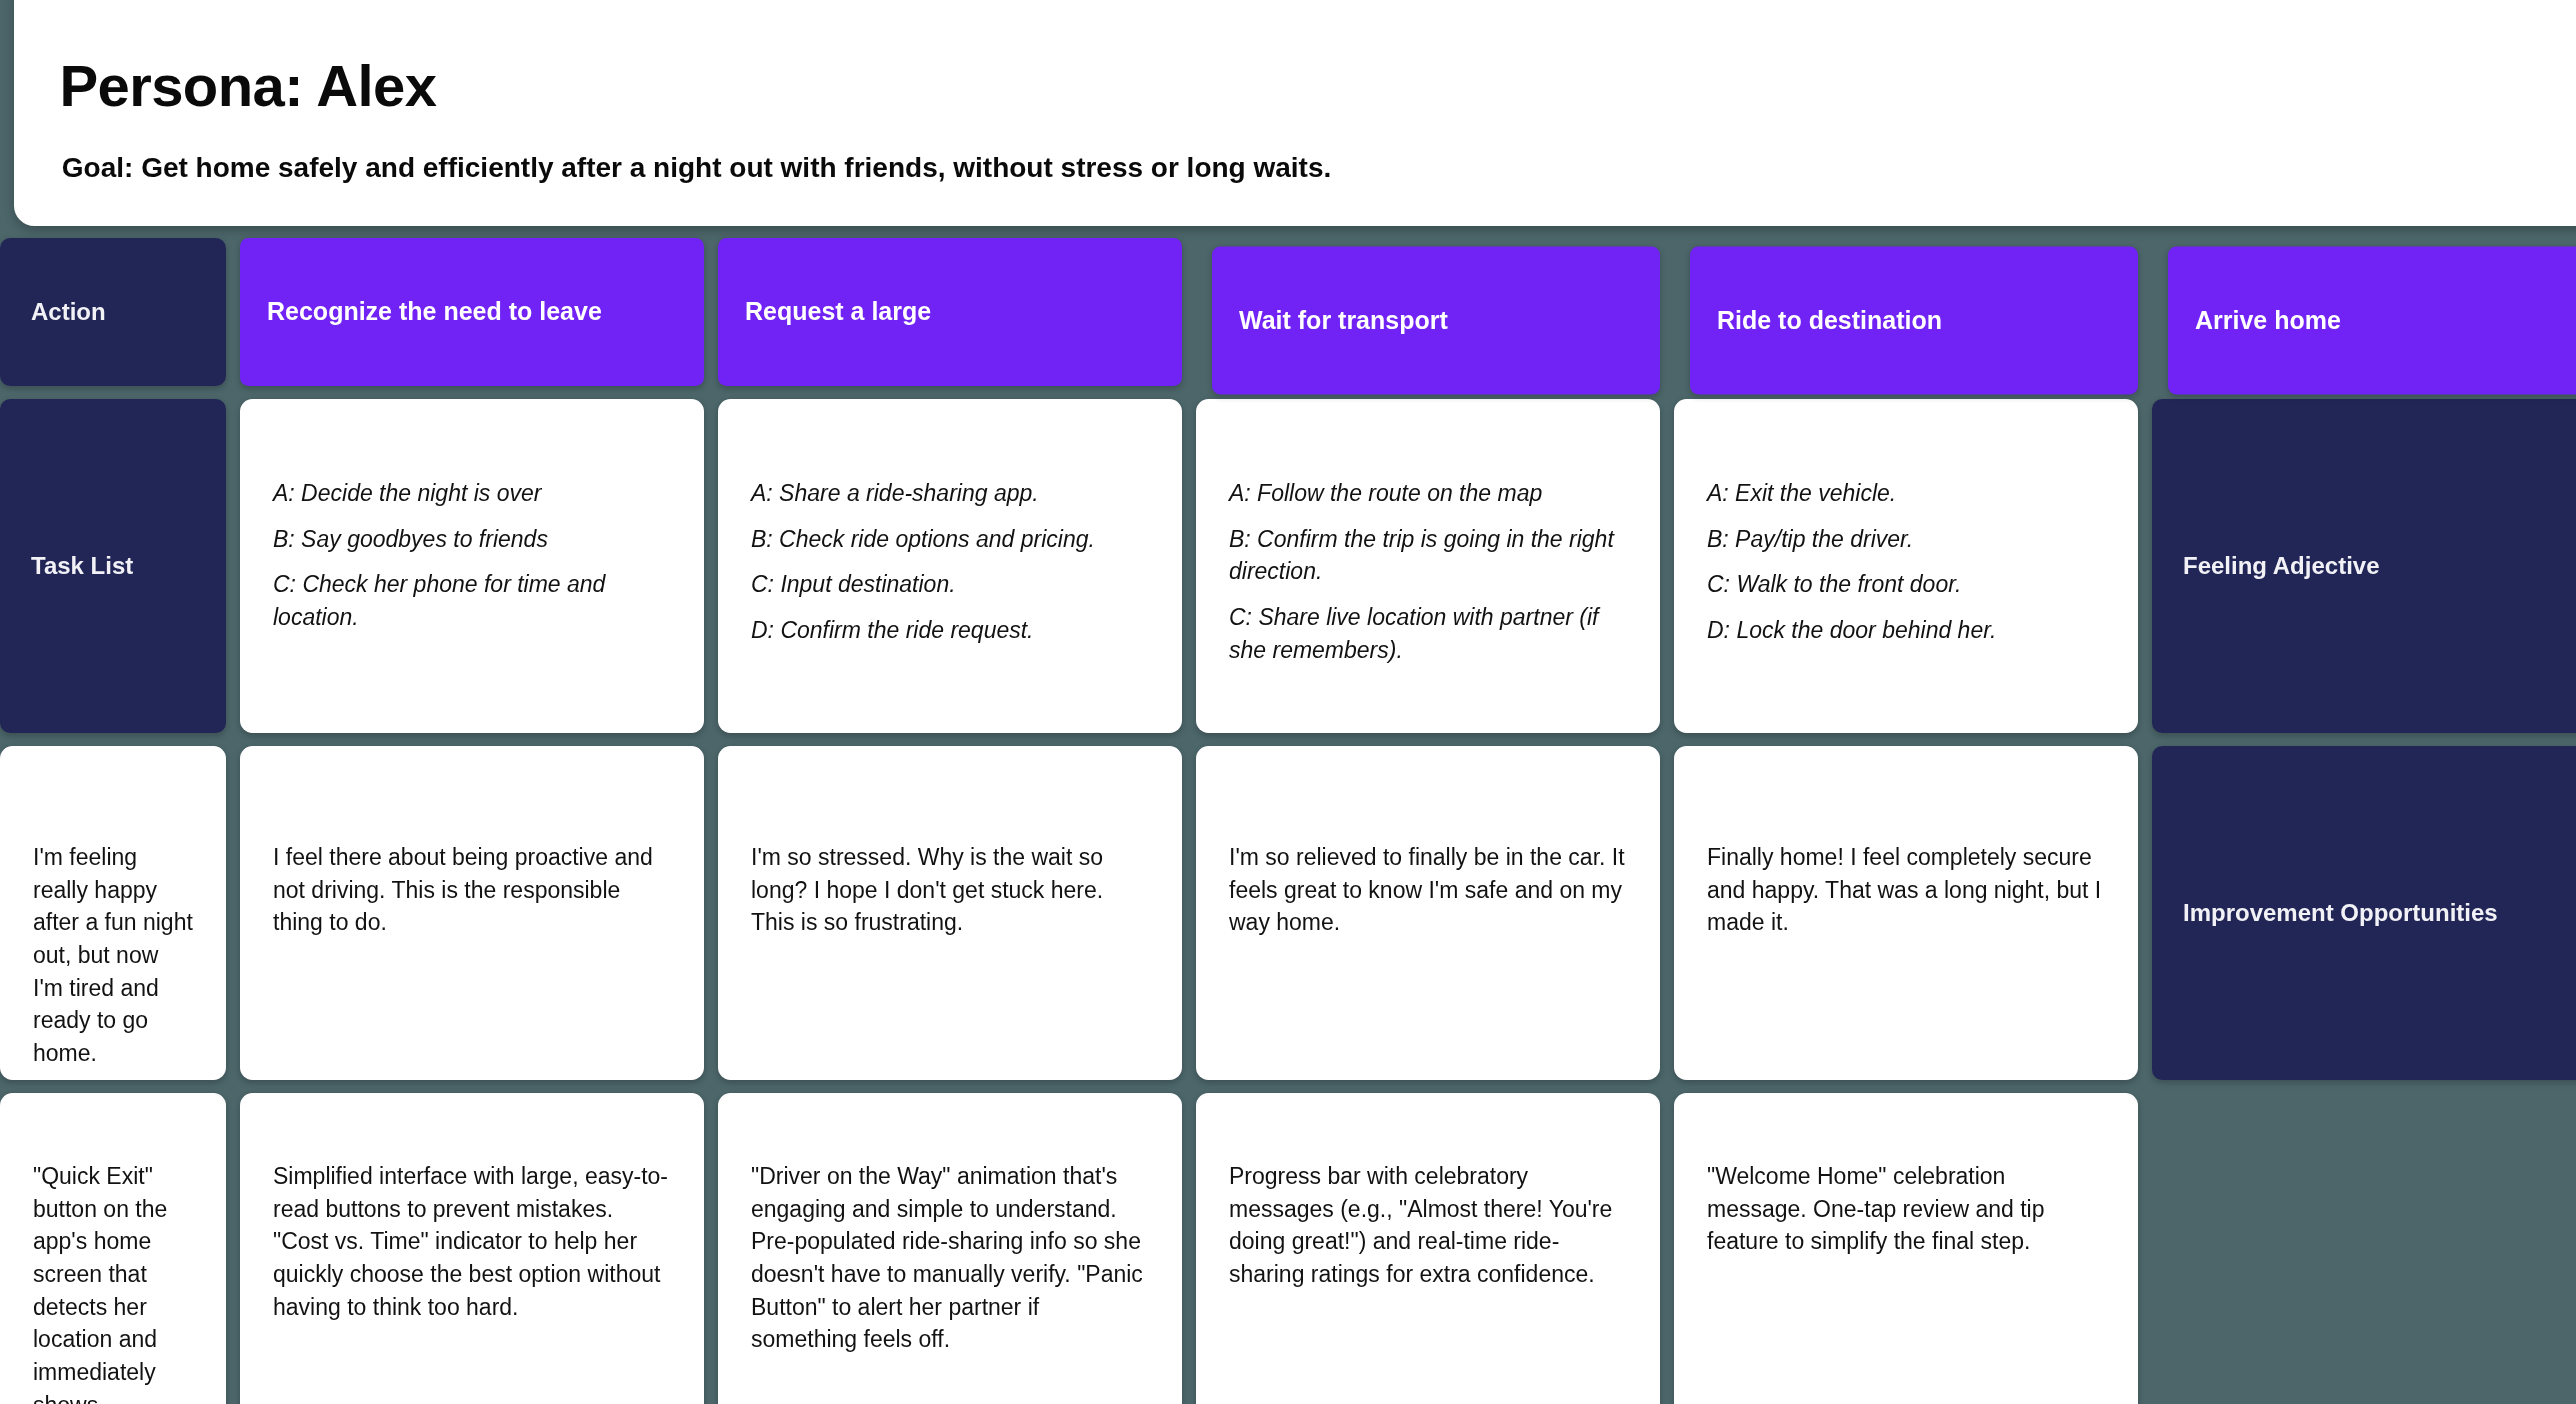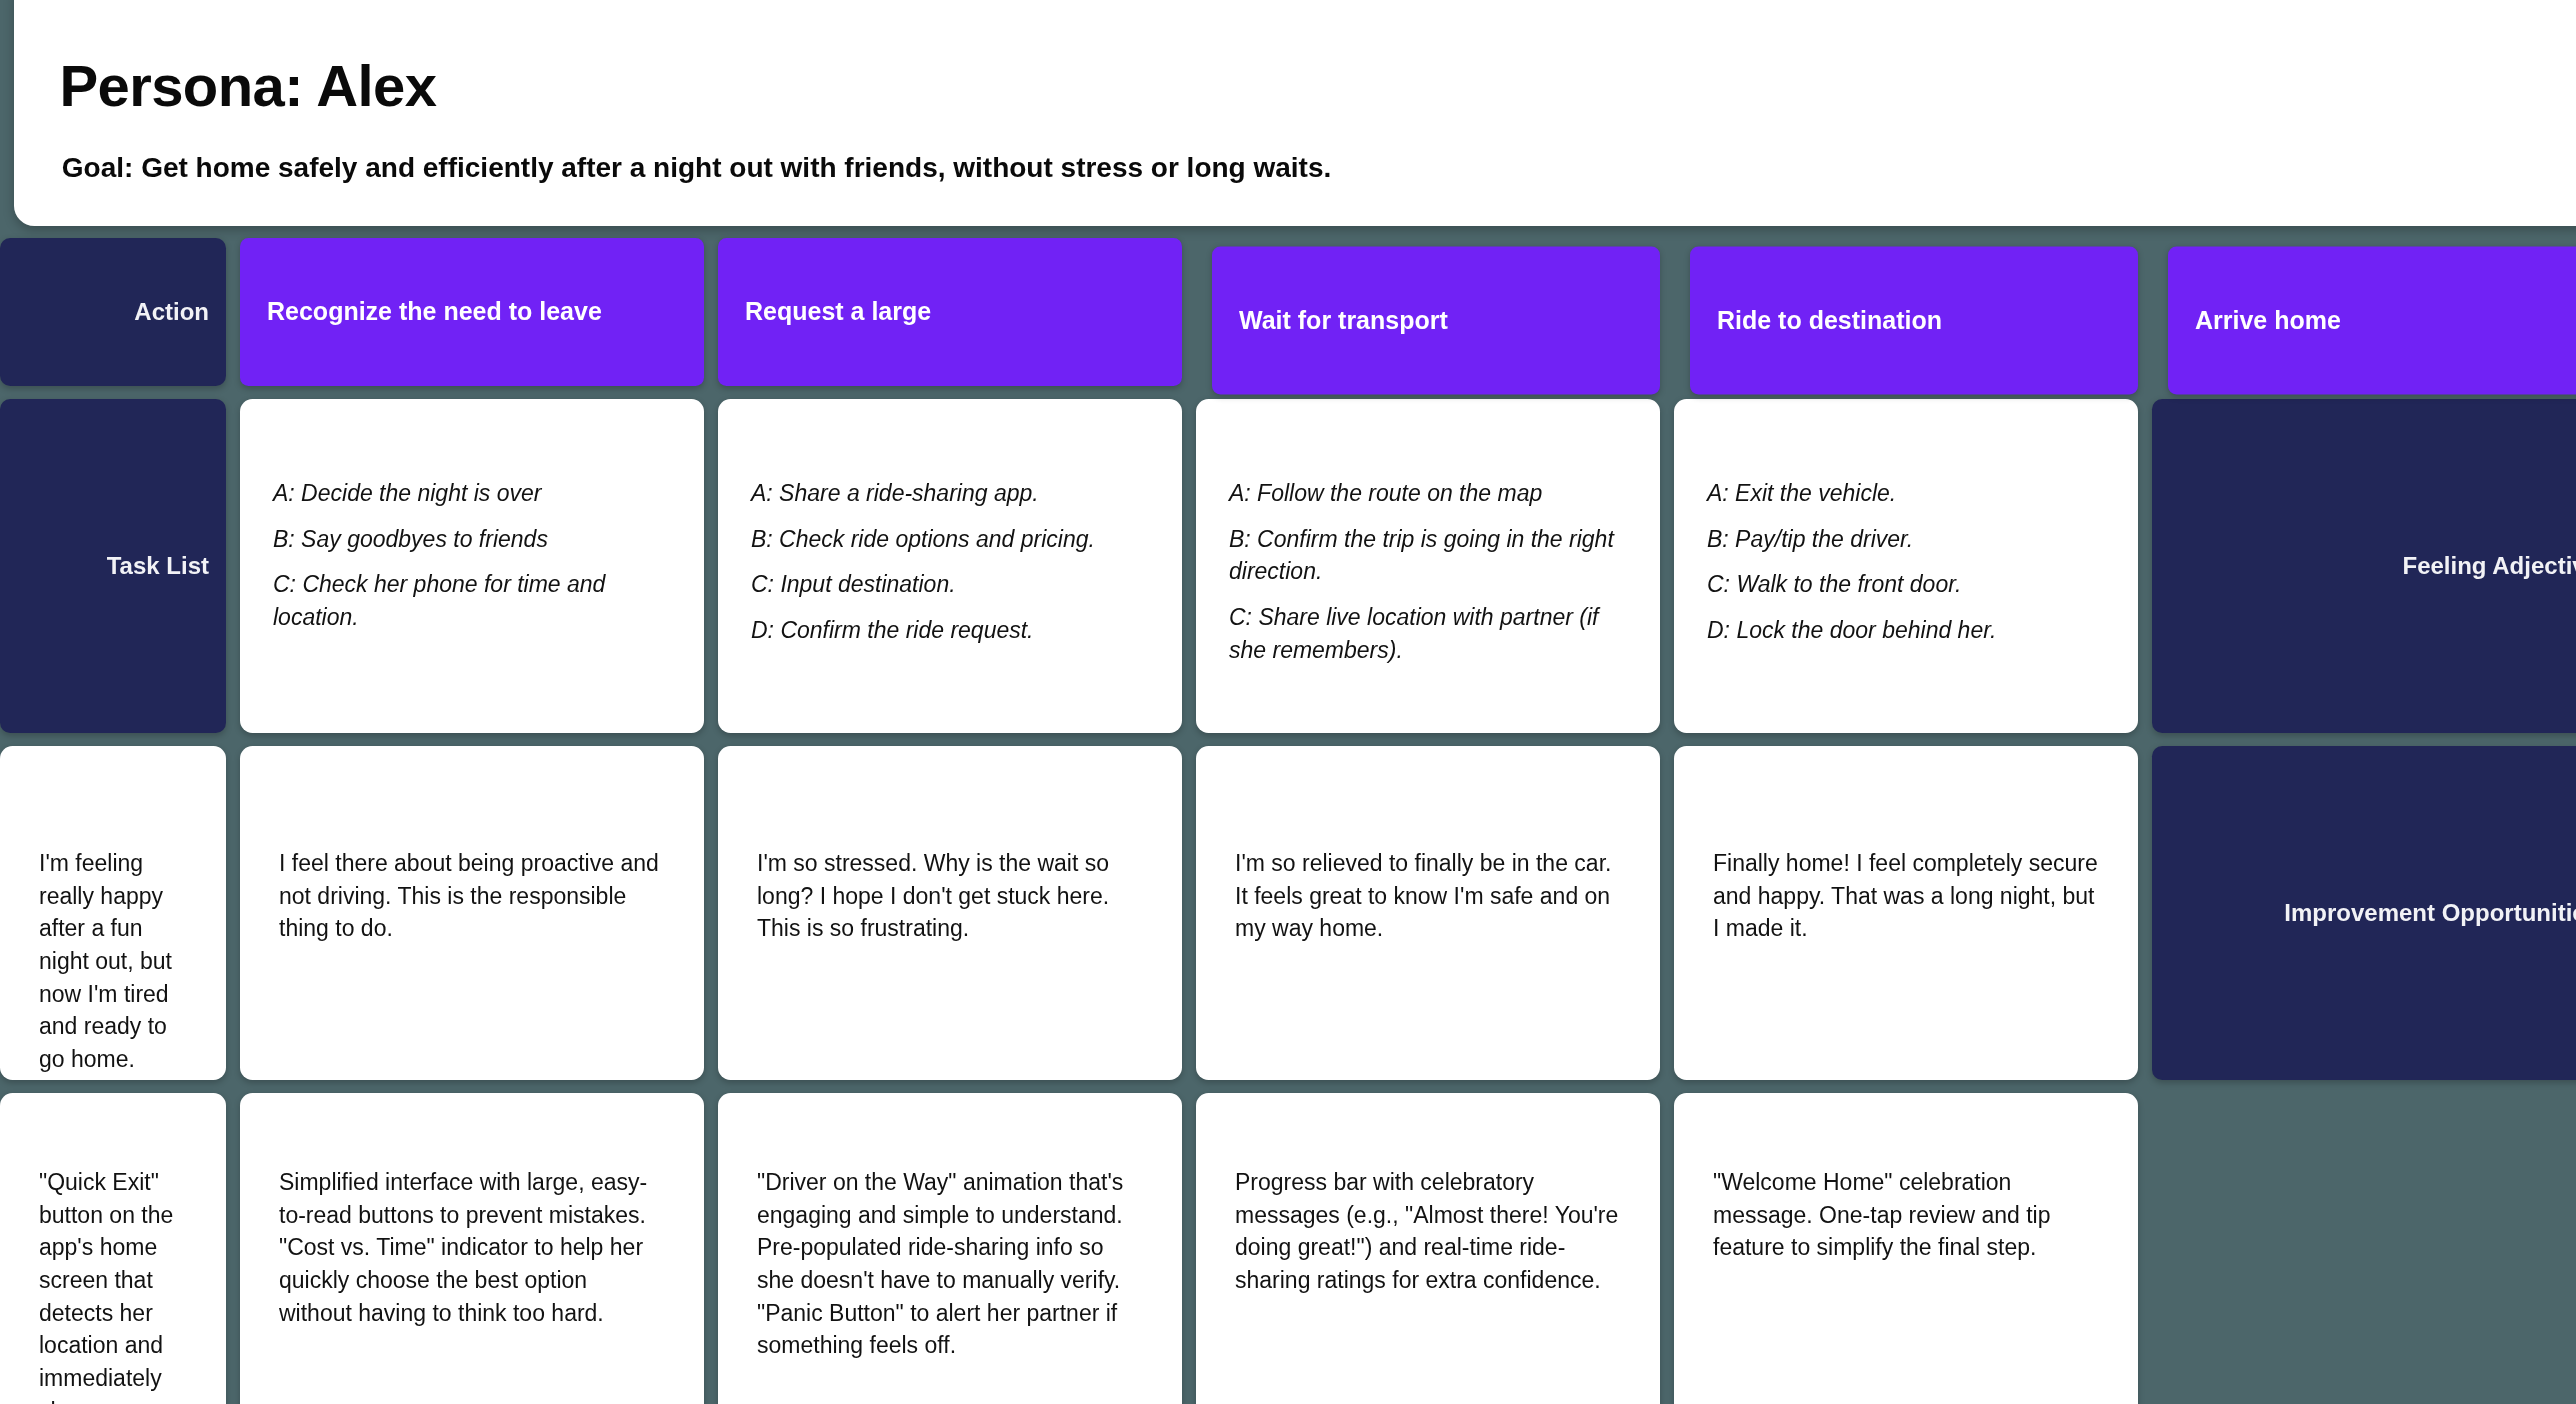--- a/index.html
+++ b/index.html
@@ -56,21 +56,20 @@
     background:var(--label);
     border-radius:10.2px;
     color:#f2f2f6;
     display:flex;
     align-items:center;
     padding:0 17px 0 31px;
     font-size:24px;
     font-weight:600;
     line-height:1.32;
     box-shadow:0 2.3px 6.8px rgba(0,0,0,.22);
-    justify-content:flex-end;
   }
   .stage-card{
     background:var(--stage);
     border-radius:8.5px;
     color:#ffffff;
     display:flex;
     align-items:center;
     padding:0 27px;
     font-size:25px;
     font-weight:700;
@@ -82,21 +81,21 @@
     background:var(--note);
     border-radius:12.4px;
     padding:78px 33px 28px 33px;
     box-sizing:border-box;
     font-size:23px;
     line-height:1.42;
     color:var(--ink);
     box-shadow:0 2.3px 6.8px rgba(0,0,0,.22);
     overflow:hidden;
   }
-  .note-card p{margin:6px;}
+  .note-card p{margin:0;}
   .note-card .task{margin:0 0 13px 0;font-style:italic;}
   .note-card.improve{padding-top:67px;}
   .note-card.feel{padding-top:95px;}
 </style>
 </head>
 <body>
 
 <div class="canvas">
 
   <section class="persona-card">

